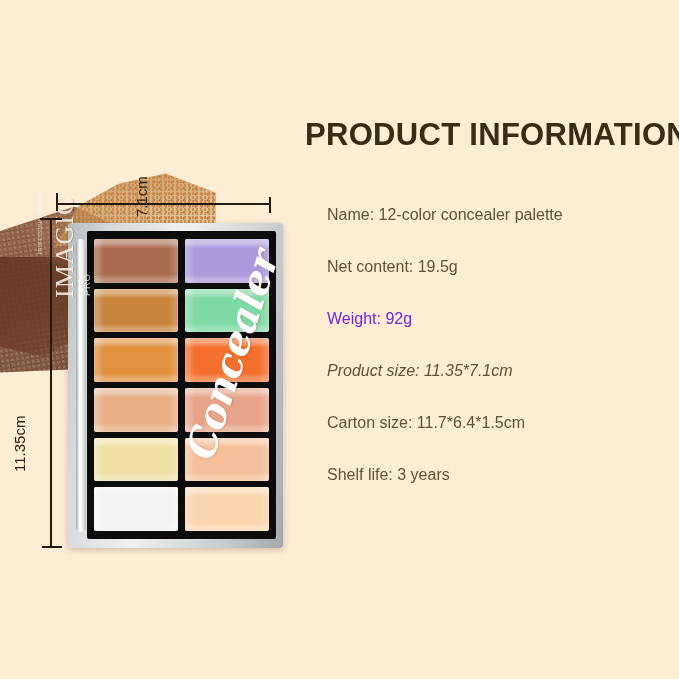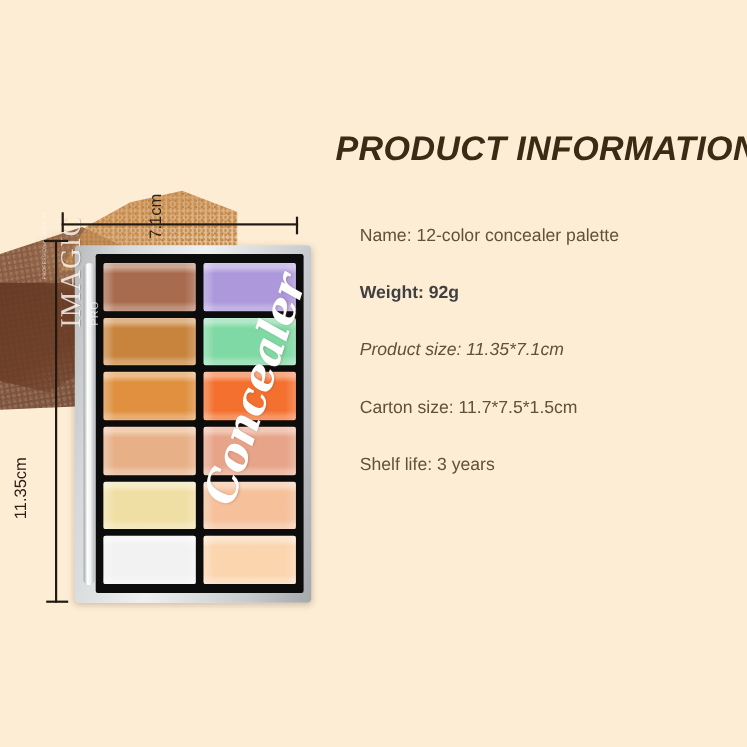--- a/index.html
+++ b/index.html
@@ -203,21 +203,20 @@
   }
 
   
   #info-panel {
     position: absolute;
     left: 305px; top: 118px;
     width: 368px;
   }
   #info-title {
     font-family: "Liberation Sans", sans-serif;
-    font-style: italic;
     font-weight: 700;
     font-size: 31px;
     line-height: 1.1;
     color: #3a2a16;
     letter-spacing: .3px;
     white-space: nowrap;
   }
   #spec-list {
     margin: 0;
     padding: 0;
@@ -278,20 +277,21 @@
 
   <div class="dim-line" id="dim-left-line" style="background: rgb(34, 26, 18);"></div>
   <div class="dim-tick" id="dim-left-tick-t" style="background: rgb(34, 26, 18);"></div>
   <div class="dim-tick" id="dim-left-tick-b" style="background: rgb(34, 26, 18);"></div>
   <div id="dim-left-label">11.35cm</div>
 
   <div id="info-panel">
     <div id="info-title" style="color: rgb(58, 42, 22);">PRODUCT INFORMATION</div>
     <ul id="spec-list">
       <li style="color: rgb(95, 81, 59);">Name: 12-color concealer palette</li>
-      <li style="color: #404040; font-weight: bold;">Weight: 92g</li>
+      <li style="color: rgb(95, 81, 59);">Net content: 19.5g</li>
+      <li style="color: #6d28d9;">Weight: 92g</li>
       <li style="color: rgb(95, 81, 59); font-style: italic;">Product size: 11.35*7.1cm</li>
-      <li style="color: rgb(95, 81, 59);">Carton size: 11.7*7.5*1.5cm</li>
+      <li style="color: rgb(95, 81, 59);">Carton size: 11.7*6.4*1.5cm</li>
       <li style="color: rgb(95, 81, 59);">Shelf life: 3 years</li>
     </ul>
   </div>
 
 </div>
 
 </body></html>

